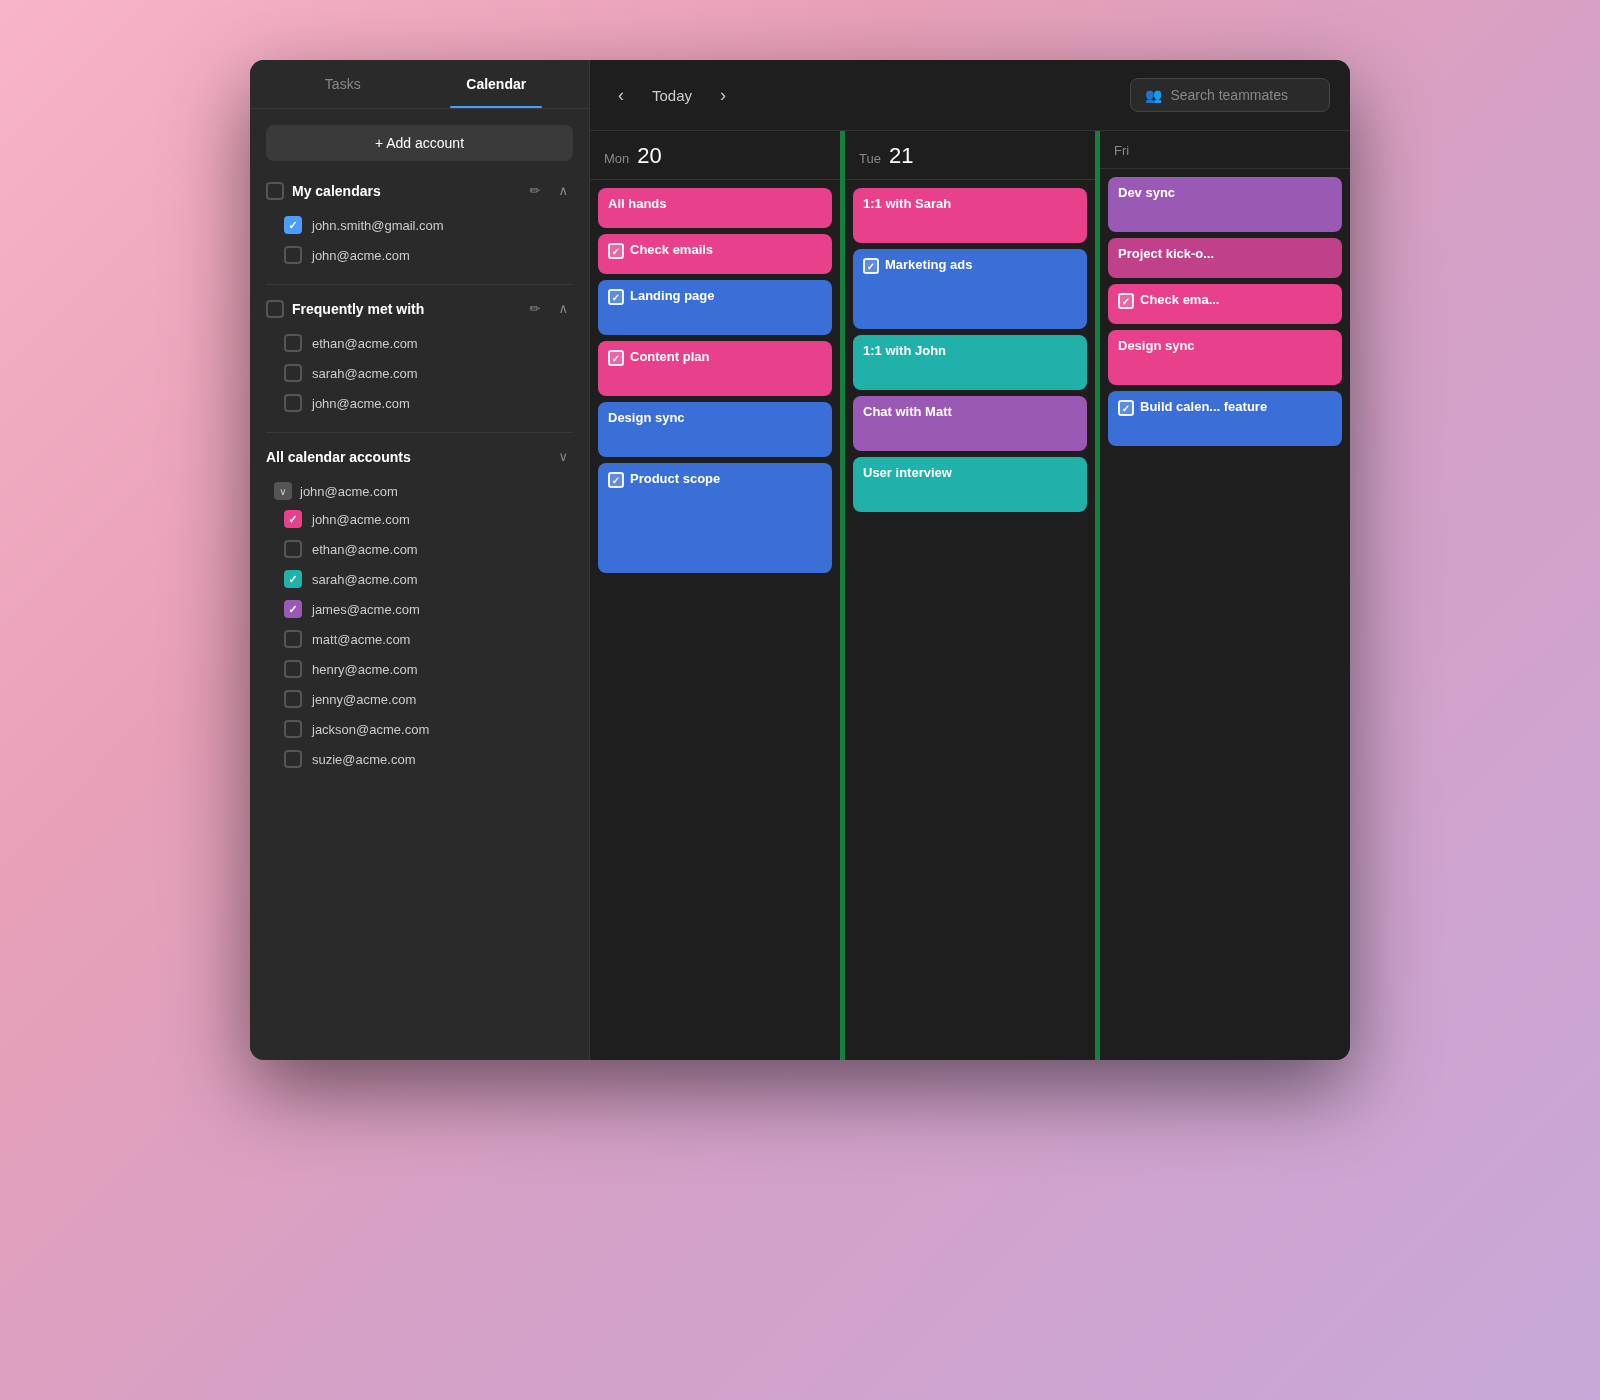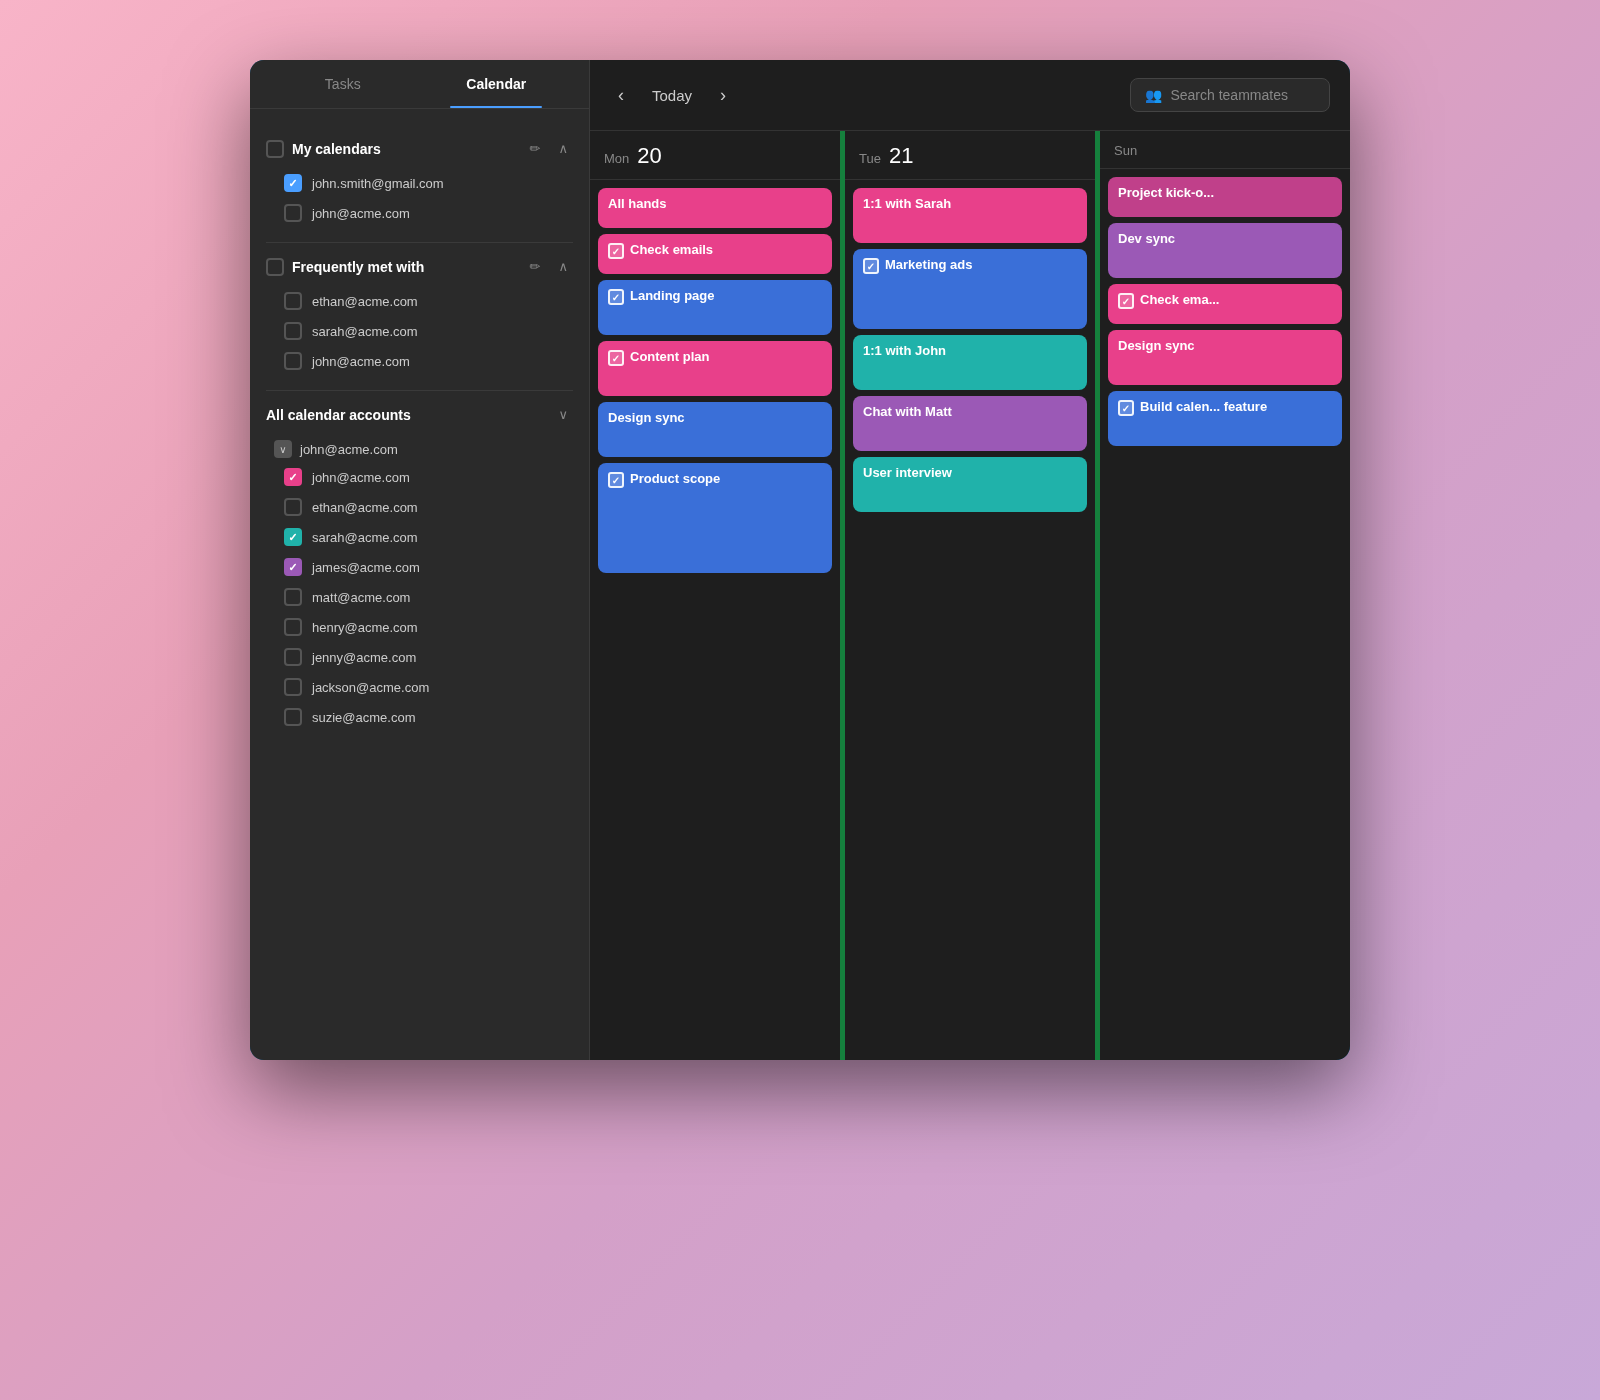--- a/index.html
+++ b/index.html
@@ -301,20 +301,21 @@
 <body>
 
 <div class="app-window">
 
   <div class="sidebar">
     <div class="sidebar-tabs">
       <div class="sidebar-tab">Tasks</div>
       <div class="sidebar-tab active">Calendar</div>
     </div>
     <div class="sidebar-content">
+      <button class="add-account-btn">+ Add account</button>
 
       <div class="section-header">
         <div class="cb"></div>
         <span class="section-title">My calendars</span>
         <button class="section-icon-btn">✏</button>
         <button class="section-icon-btn">∧</button>
       </div>
       <div class="account-list">
         <div class="checkbox-item">
           <div class="cb checked-blue">
@@ -485,29 +486,29 @@
             <span>Chat with Matt</span>
           </div>
           <div class="event teal event-medium">
             <span>User interview</span>
           </div>
         </div>
       </div>
 
       <div class="day-column">
         <div class="day-header">
-          <span class="day-name">Sun</span>
+          <span class="day-name">Fri</span>
           <span class="day-number"></span>
         </div>
         <div class="day-events">
+          <div class="event purple event-medium">
+            <span>Dev sync</span>
+          </div>
           <div class="event magenta event-small">
             <span>Project kick-o...</span>
-          </div>
-          <div class="event purple event-medium">
-            <span>Dev sync</span>
           </div>
           <div class="event pink event-small">
             <div class="event-checkbox checked">
                 <span class="ck">✓</span>
               </div>
             <span>Check ema...</span>
           </div>
           <div class="event pink event-medium">
             <span>Design sync</span>
           </div>

